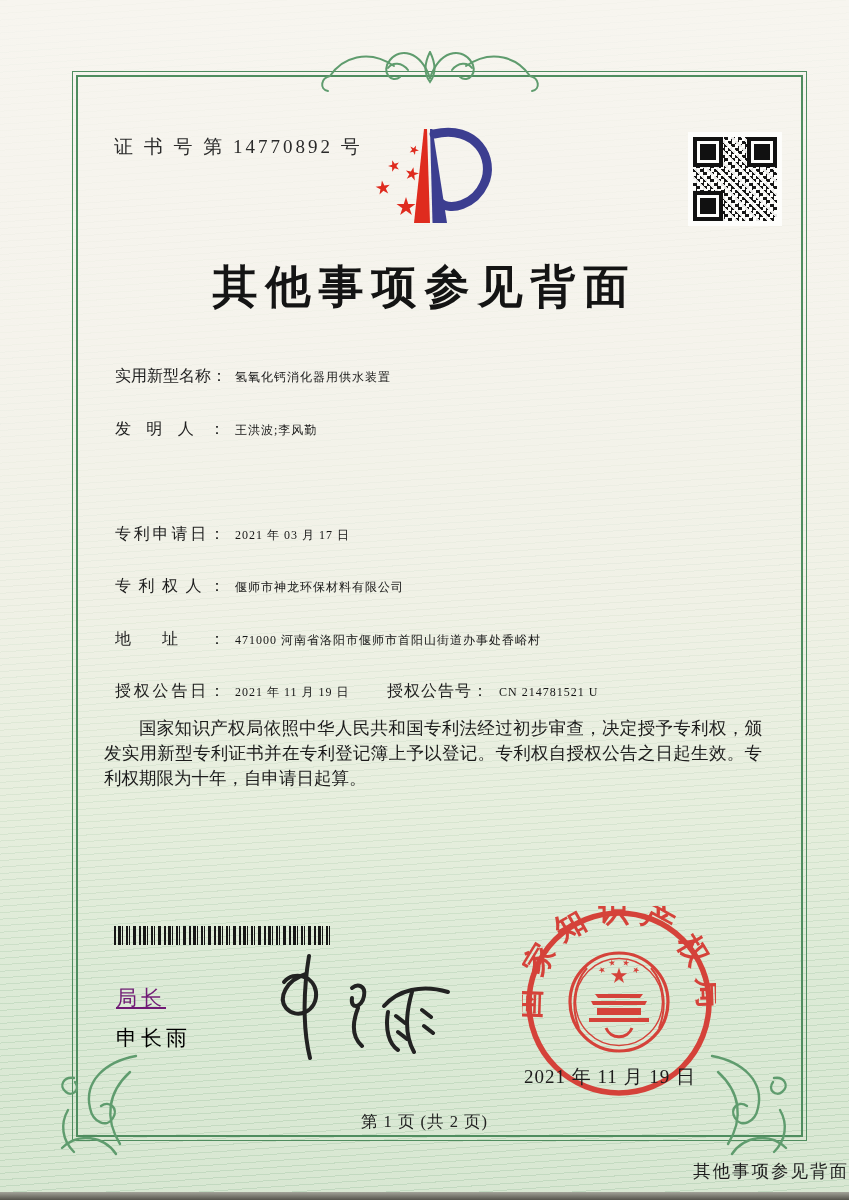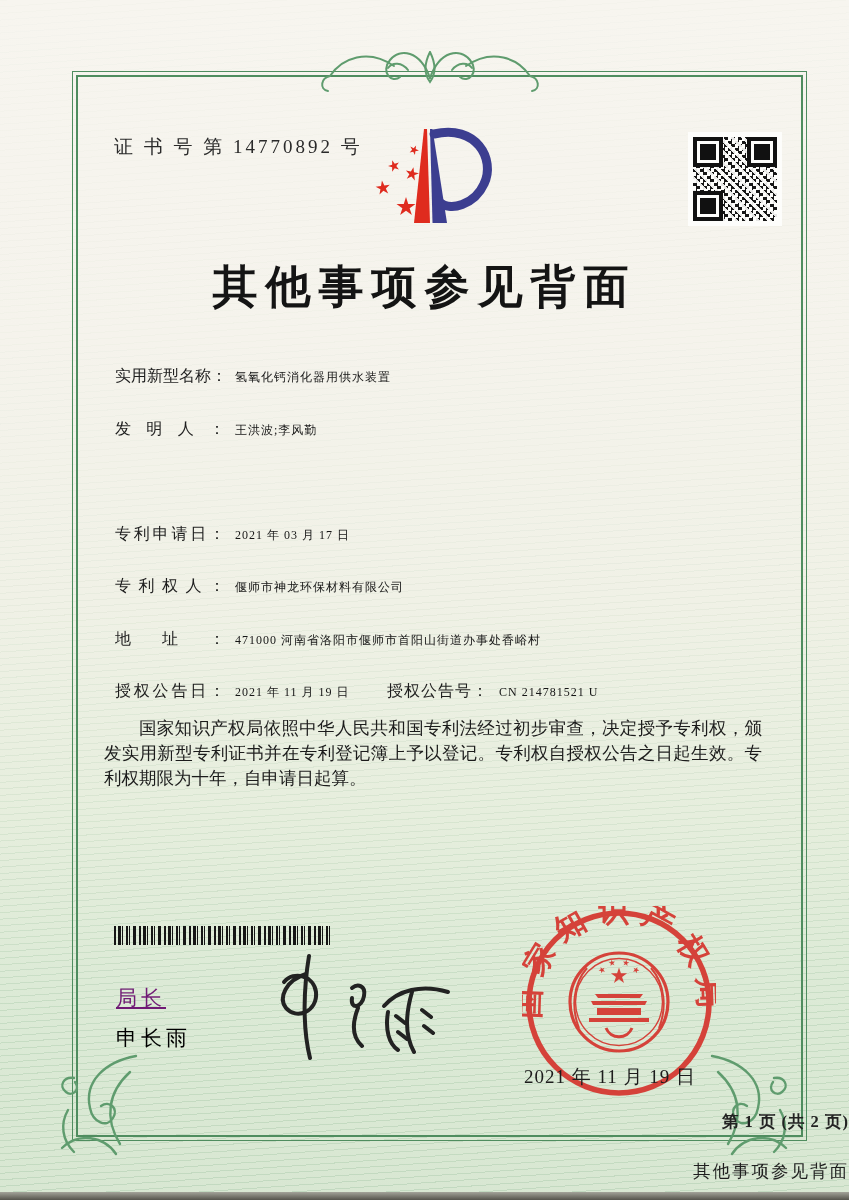--- a/index.html
+++ b/index.html
@@ -41,21 +41,21 @@
     background-size:auto,7px 7px;
   }
   .finder{position:absolute;width:22px;height:22px;border:4.5px solid #111;background:#fdfdfb;}
   .finder::after{content:"";position:absolute;inset:3px;background:#111;}
   .f-tl{left:5px;top:5px;} .f-tr{right:5px;top:5px;} .f-bl{left:5px;bottom:5px;}
   .sig-role{position:absolute;left:116px;top:984px;font-size:21px;letter-spacing:4px;color:#701a75;text-decoration:underline;}
   .sig-name{position:absolute;left:116px;top:1024px;font-size:21px;letter-spacing:4px;color:#000000;}
   .signature{position:absolute;left:246px;top:946px;z-index:4;}
   .seal{position:absolute;left:522px;top:906px;z-index:4;opacity:.95;}
   .seal-date{position:absolute;left:524px;top:1064px;width:220px;font-size:19px;letter-spacing:1px;color:#1c1c1c;z-index:5;}
-  .page-info{position:absolute;left:0;right:0;top:1111px;text-align:right;font-size:16.5px;letter-spacing:1px;color:#222;font-weight:bold;}
+  .page-info{position:absolute;left:0;right:0;top:1111px;text-align:center;font-size:16.5px;letter-spacing:1px;color:#222;}
   .back-note{position:absolute;left:0;right:0;top:1159px;text-align:right;font-size:17.5px;letter-spacing:2px;color:#1f1f1f;z-index:4;}
   .ornament{position:absolute;z-index:3;pointer-events:none;}
   .scan-edge-bottom{position:absolute;left:0;right:0;bottom:0;height:8px;z-index:6;
     background:linear-gradient(180deg,#a3a399,#55544c);}
   .logo{position:absolute;left:338px;top:117px;z-index:4;}
 </style>
 </head>
 <body>
 
 <svg width="0" height="0" style="position:absolute" xmlns="http://www.w3.org/2000/svg" aria-hidden="true">

